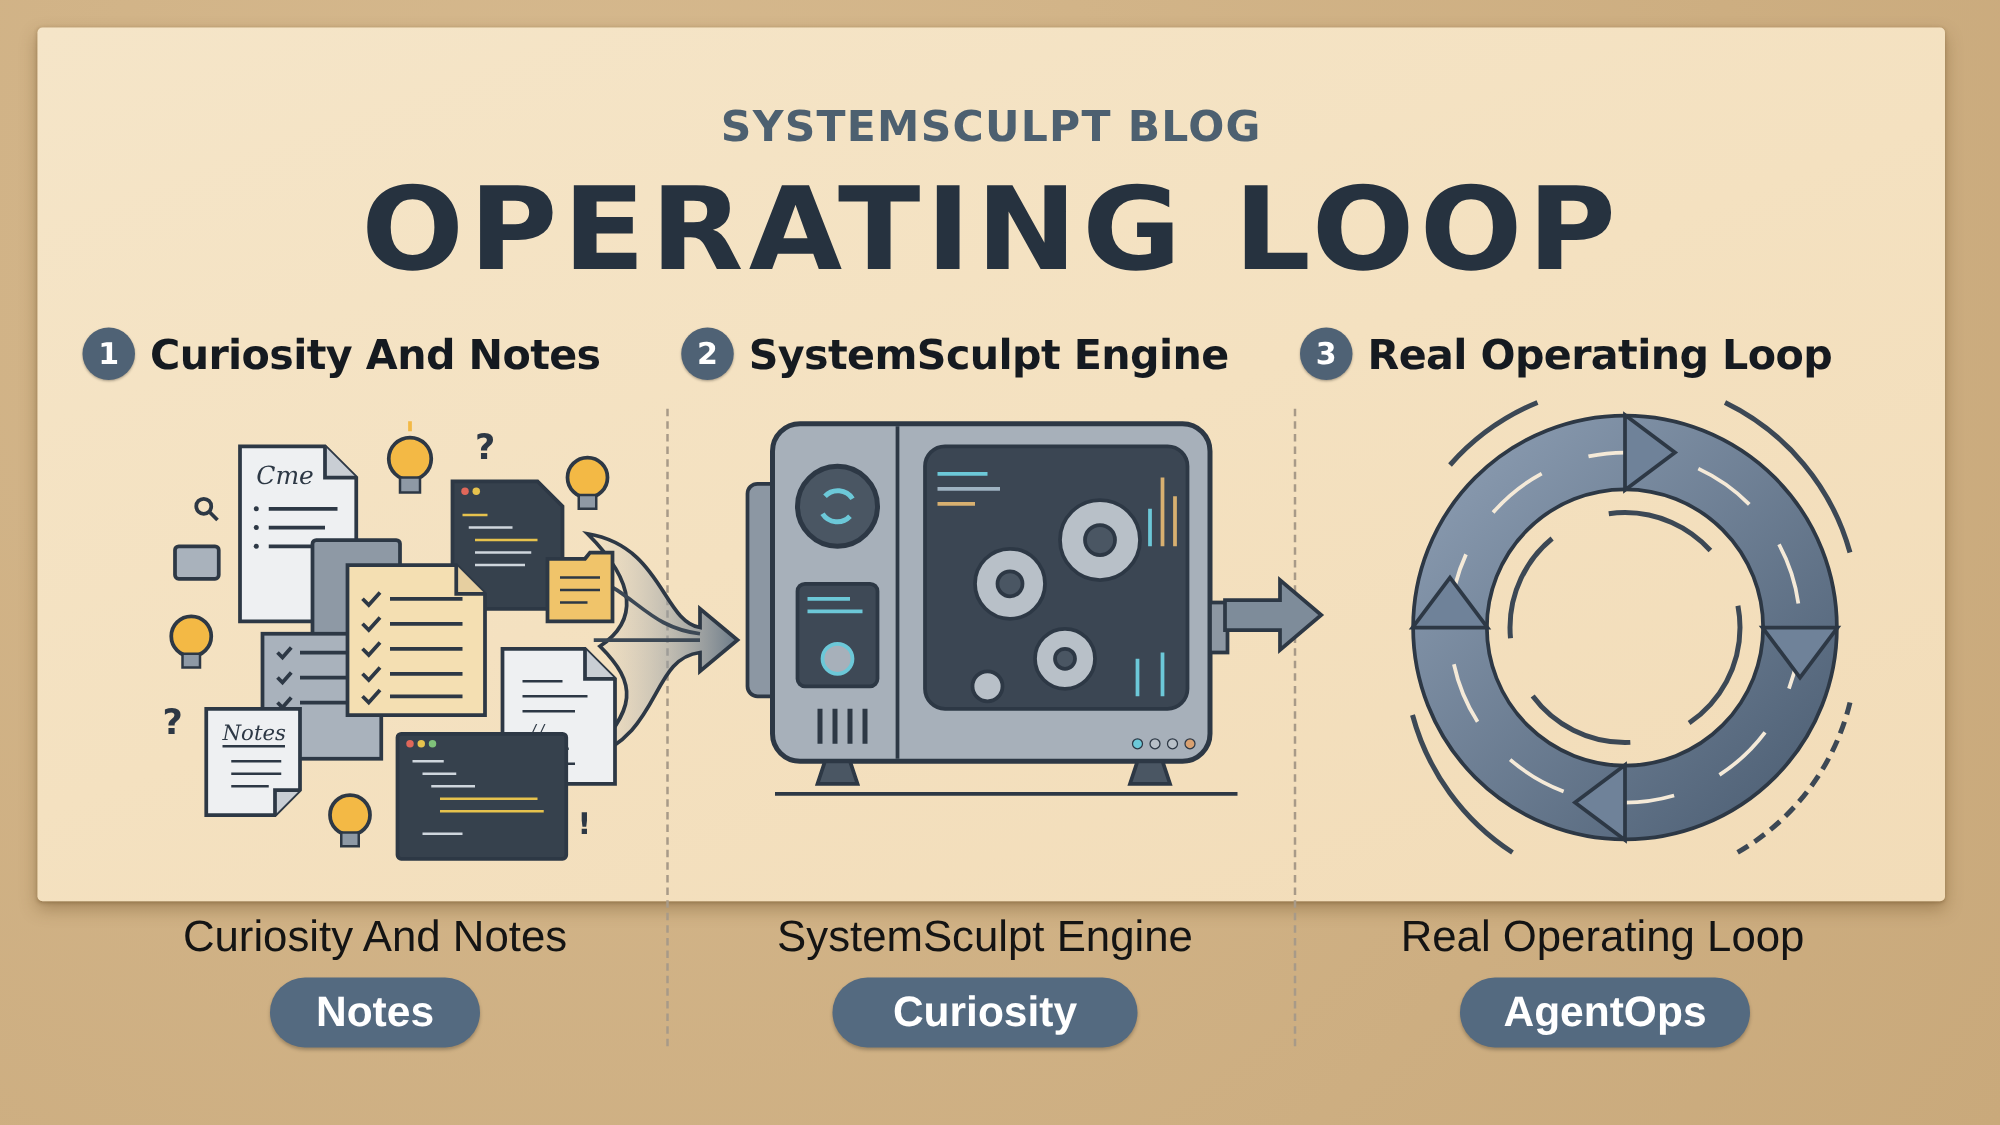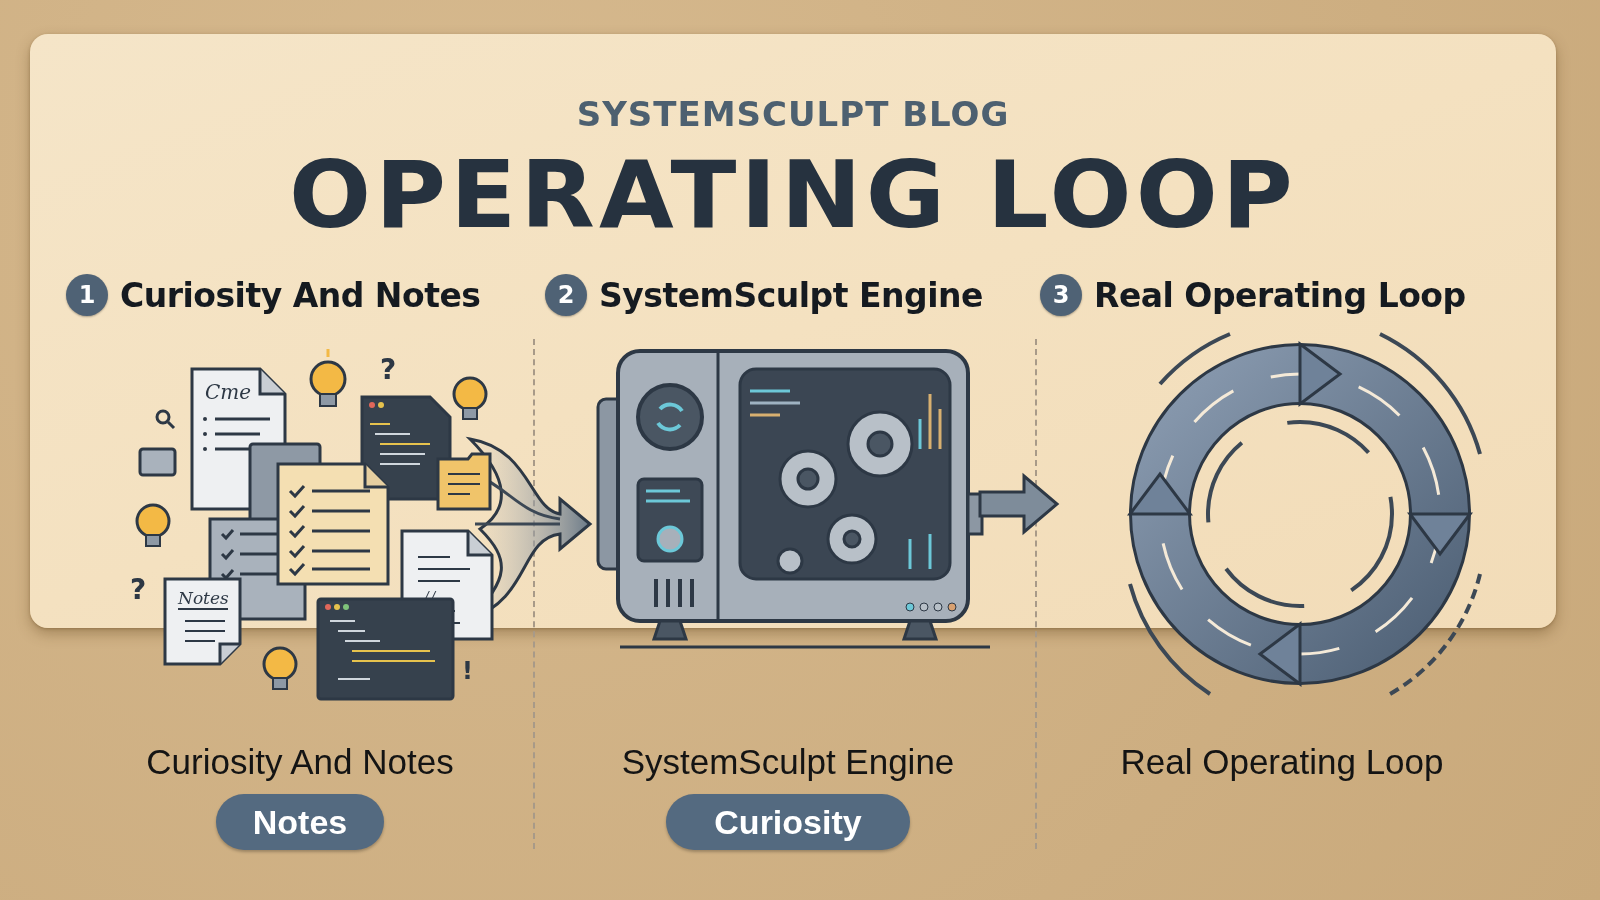--- a/index.html
+++ b/index.html
@@ -4,23 +4,23 @@
 <style>
   * { box-sizing: border-box; margin: 0; padding: 0; }
   html, body { width: 1600px; height: 900px; overflow: hidden; }
   body {
     background: #cfb083;
     background-image: radial-gradient(circle at 30% 20%, #d6b98e 0%, #c9a97b 100%);
     font-family: "DejaVu Sans", sans-serif;
     position: relative;
   }
   .card {
-    position: absolute; left: 30px; top: 34px; width: 1526px; height: 594px;
+    position: absolute; left: 30px; top: 22px; width: 1526px; height: 699px;
     background: linear-gradient(160deg, #f5e5c8 0%, #f4e1c0 50%, #f2dcb8 100%);
-    border-radius: 18px;
+    border-radius: 4px;
     box-shadow: 0 6px 14px rgba(90,60,20,0.35), 0 1px 3px rgba(90,60,20,0.3);
   }
   .eyebrow {
     position: absolute; left: 0; right: 0; top: 60px; text-align: center;
     font-family: "DejaVu Sans", sans-serif; font-weight: bold;
     font-size: 34px; letter-spacing: 1px; color: #4d6070;
   }
   .title {
     position: absolute; left: 0; right: 0; top: 108px; text-align: center;
     font-family: "DejaVu Sans", sans-serif; font-weight: bold;
@@ -284,13 +284,14 @@
     <path d="M390 270 A190 190 0 0 1 300 390" fill="none" stroke="#3c4855" stroke-width="4" stroke-dasharray="10 6"></path>
     <path d="M120 390 A190 190 0 0 1 40 280" fill="none" stroke="#3c4855" stroke-width="4"></path>
   </svg>
 
   <div class="label" style="left:40px;">Curiosity And Notes</div>
   <div class="label" style="left:528px;">SystemSculpt Engine</div>
   <div class="label" style="left:1022px;">Real Operating Loop</div>
 
   <div class="pill" style="left:186px;width:168px;">Notes</div>
   <div class="pill" style="left:636px;width:244px;">Curiosity</div>
+  <div class="pill" style="left:1138px;width:232px;">AgentOps</div>
 </div>
 
 </body></html>

